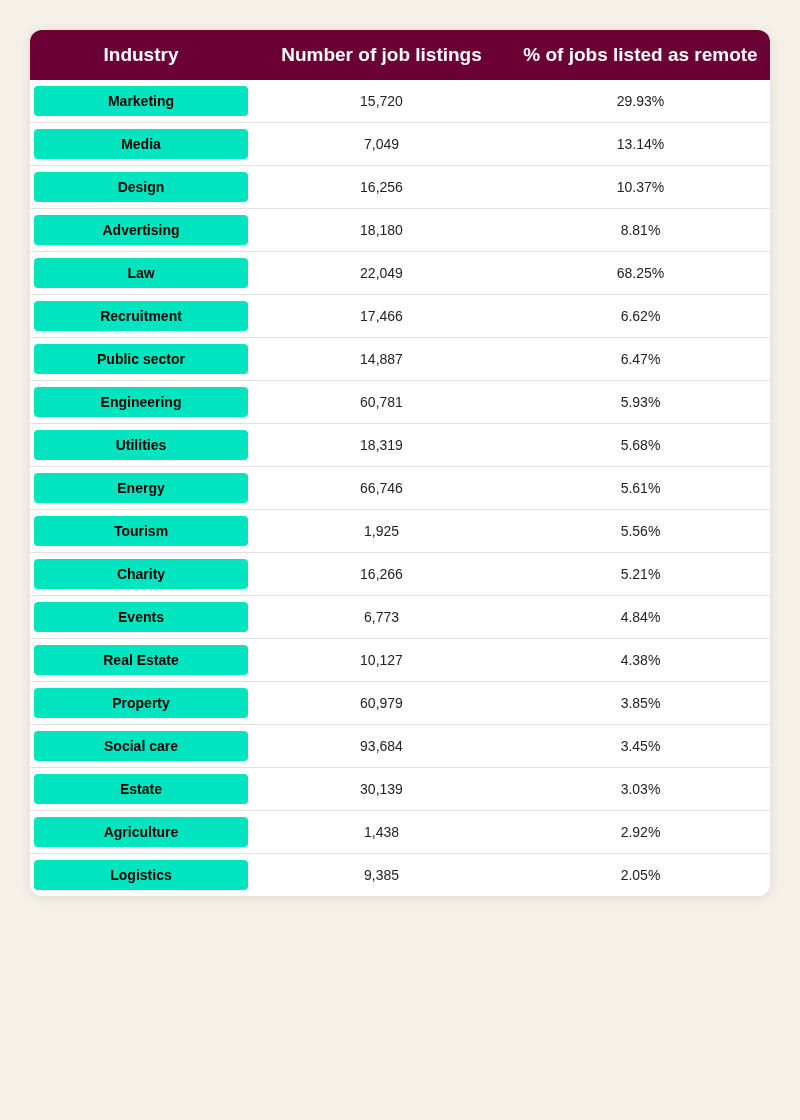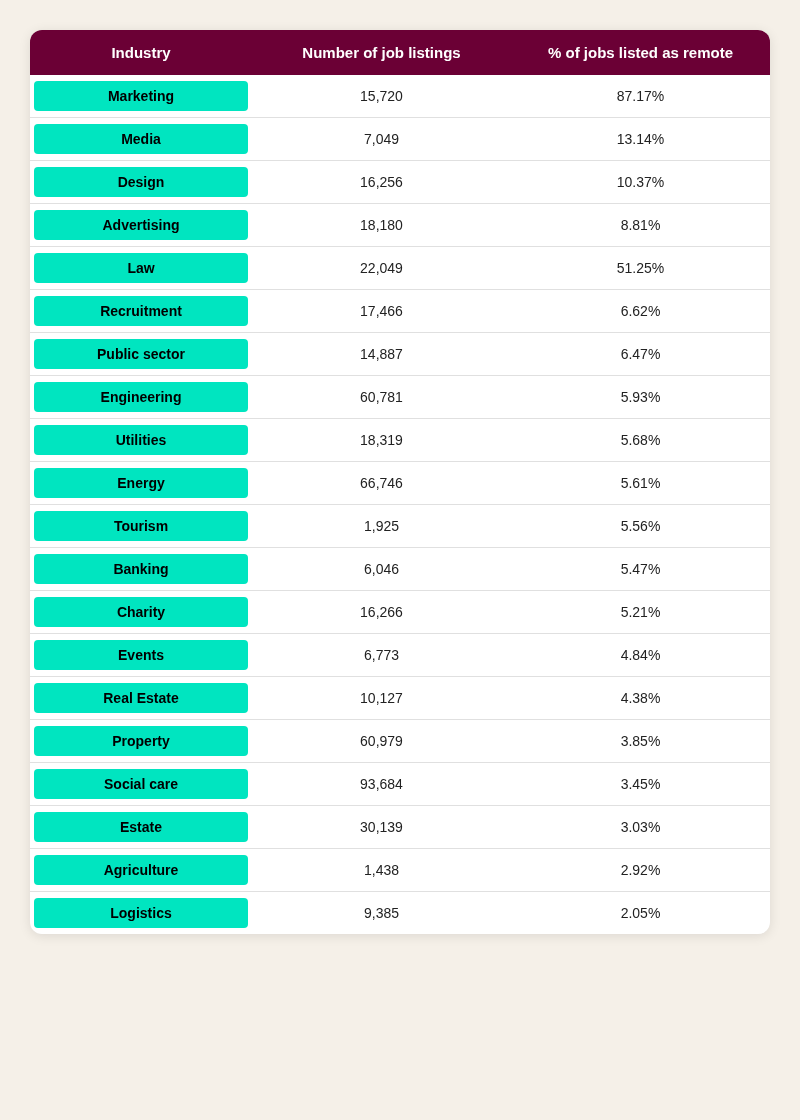--- a/index.html
+++ b/index.html
@@ -32,21 +32,21 @@
       border-collapse: collapse;
     }
 
     thead tr {
       background: #6b0035;
     }
 
     thead th {
       color: #fff;
       font-weight: bold;
-      font-size: 15px;
+      font-size: 19px;
       padding: 14px 12px;
       text-align: center;
     }
 
     thead th:first-child {
       width: 30%;
     }
 
     thead th:nth-child(2) {
       width: 35%;
@@ -97,41 +97,41 @@
       <tr>
         <th>Industry</th>
         <th>Number of job listings</th>
         <th>% of jobs listed as remote</th>
       </tr>
     </thead>
     <tbody id="table-body">
     <tr>
           <td><span class="industry-label">Marketing</span></td>
           <td>15,720</td>
-          <td>87.17%</td>
+          <td>29.93%</td>
         </tr>
         <tr>
           <td><span class="industry-label">Media</span></td>
           <td>7,049</td>
           <td>13.14%</td>
         </tr>
         <tr>
           <td><span class="industry-label">Design</span></td>
           <td>16,256</td>
           <td>10.37%</td>
         </tr>
         <tr>
           <td><span class="industry-label">Advertising</span></td>
           <td>18,180</td>
           <td>8.81%</td>
         </tr>
         <tr>
           <td><span class="industry-label">Law</span></td>
           <td>22,049</td>
-          <td>51.25%</td>
+          <td>68.25%</td>
         </tr>
         <tr>
           <td><span class="industry-label">Recruitment</span></td>
           <td>17,466</td>
           <td>6.62%</td>
         </tr>
         <tr>
           <td><span class="industry-label">Public sector</span></td>
           <td>14,887</td>
           <td>6.47%</td>
@@ -150,25 +150,20 @@
           <td><span class="industry-label">Energy</span></td>
           <td>66,746</td>
           <td>5.61%</td>
         </tr>
         <tr>
           <td><span class="industry-label">Tourism</span></td>
           <td>1,925</td>
           <td>5.56%</td>
         </tr>
         <tr>
-          <td><span class="industry-label">Banking</span></td>
-          <td>6,046</td>
-          <td>5.47%</td>
-        </tr>
-        <tr>
           <td><span class="industry-label">Charity</span></td>
           <td>16,266</td>
           <td>5.21%</td>
         </tr>
         <tr>
           <td><span class="industry-label">Events</span></td>
           <td>6,773</td>
           <td>4.84%</td>
         </tr>
         <tr>

